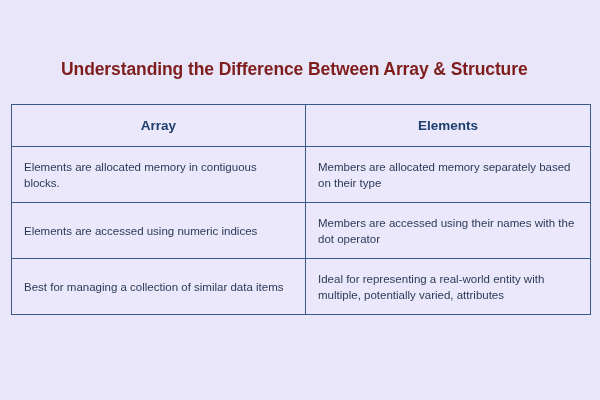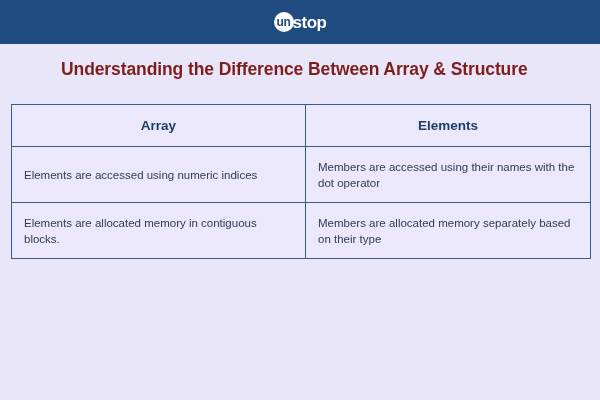--- a/index.html
+++ b/index.html
@@ -120,43 +120,39 @@
   }
 
   .col-left  { width: 294px; }
   .col-right { width: 285px; }
 </style>
 </head>
 <body>
 
 <div id="page">
 
-  <div class="brand-band">
-    <div class="logo">
-      <span class="logo-mark">
-        <span class="logo-mark-text">un</span>
-      </span>
-      <span class="logo-word">stop</span>
-    </div>
-  </div>
 
   <div class="page-title">Understanding the Difference Between Array &amp; Structure</div>
 
   <table class="cmp-table">
     <thead>
       <tr>
         <th class="col-left">Array</th>
         <th class="col-right">Elements</th>
       </tr>
     </thead>
     <tbody>
       <tr>
+        <td class="col-left">Elements are allocated memory in contiguous blocks.</td>
+        <td class="col-right">Members are allocated memory separately based on their type</td>
+      </tr>
+      <tr>
         <td class="col-left">Elements are accessed using numeric indices</td>
         <td class="col-right">Members are accessed using their names with the dot operator</td>
       </tr>
       <tr>
-        <td class="col-left">Elements are allocated memory in contiguous blocks.</td>
-        <td class="col-right">Members are allocated memory separately based on their type</td>
+        <td class="col-left">Best for managing a collection of similar data items</td>
+        <td class="col-right">Ideal for representing a real-world entity with multiple, potentially varied, attributes</td>
       </tr>
     </tbody>
   </table>
 
 </div>
 
 </body></html>

